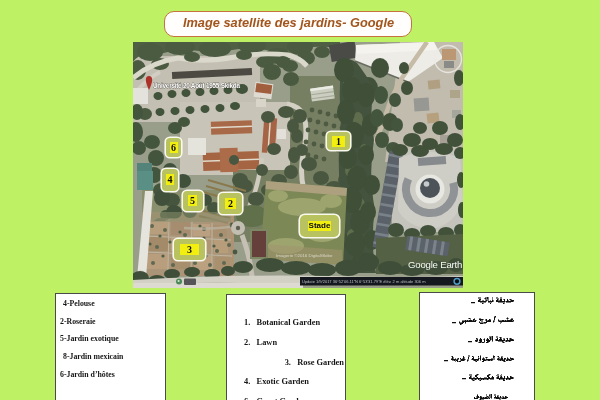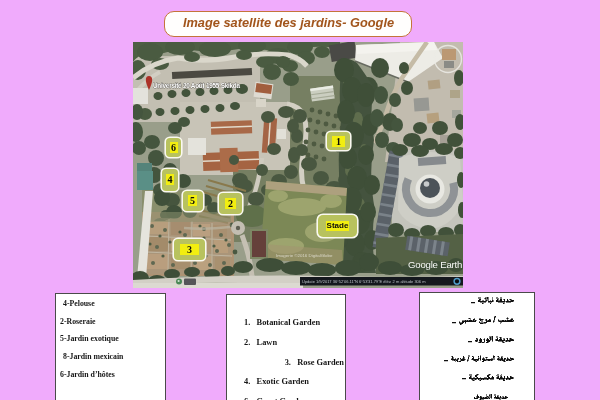--- a/index.html
+++ b/index.html
@@ -1,16 +1,16 @@
 <!DOCTYPE html>
 <html><head>
 <meta charset="utf-8">
 <style>
   html,body{margin:0;padding:0;background:#ffffff;}
-  #page{position:relative;width:600px;height:400px;background:#f0abfc;overflow:hidden;
+  #page{position:relative;width:600px;height:400px;background:#bef264;overflow:hidden;
         font-family:"Liberation Sans",sans-serif;}
   .abs{position:absolute;}
   .lbl{position:absolute;background:#b8c25e;border-radius:4px;
        box-shadow:0 0 0 1.6px #faf9f0;display:flex;align-items:center;justify-content:center;}
   .lbl span{background:#f2ee10;color:#0c0c0c;font-weight:bold;
        font-family:"Liberation Serif",serif;font-size:10px;line-height:11px;}
 </style>
 </head>
 <body>
 <div id="page">
@@ -489,21 +489,21 @@
     </div>
 
   <div class="lbl" style="left:174px;top:239px;width:31px;height:21px;">
       <span style="padding:0 7px;">3</span>
     </div>
 
   <div class="lbl" style="left:327px;top:132px;width:23px;height:18px;">
       <span style="padding:0 4px;">1</span>
     </div>
 
-  <div class="lbl" style="left:300px;top:215px;width:39px;height:22px;border-radius:5px;margin-left:18px;">
+  <div class="lbl" style="left:300px;top:215px;width:39px;height:22px;border-radius:5px;">
       <span style="padding:0 1px;font-family:'Liberation Sans',sans-serif;font-size:8px;line-height:9.5px;font-weight:bold;">Stade</span>
     </div>
 
   <div class="abs" style="left:55px;top:293px;width:109px;height:120px;border:1.2px solid #4a4a4a;background:#fff;"></div>
 
   <div class="abs" style="left:60px;top:299px;width:104px;font-family:'Liberation Serif',serif;font-weight:bold;font-size:7.8px;color:#151515;">
     <div style="height:17.7px;padding-left:3px;">4-Pelouse</div>
     <div style="height:17.7px;">2-Roseraie</div>
     <div style="height:17.7px;">5-Jardin exotique</div>
     <div style="height:17.7px;padding-left:3px;">8-Jardin mexicain</div>

